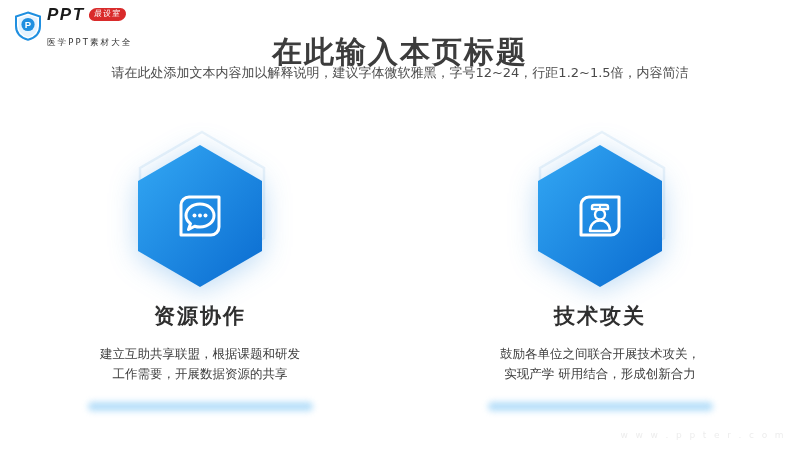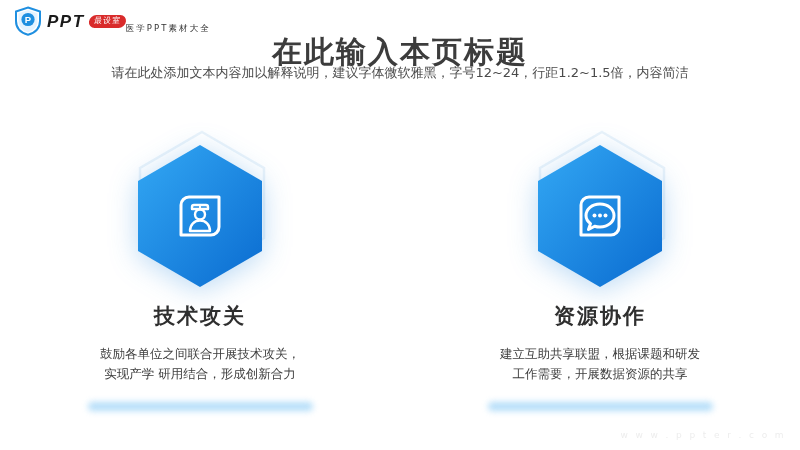--- a/index.html
+++ b/index.html
@@ -24,21 +24,21 @@
     align-items: center;
     gap: 5px;
   }
   .logo-shield {
     width: 28px;
     height: 30px;
     flex: 0 0 auto;
   }
   .logo-text {
     display: flex;
-    flex-direction: row;
+    flex-direction: column;
     justify-content: center;
     line-height: 1;
   }
   .logo-row1 {
     display: flex;
     align-items: center;
     gap: 4px;
   }
   .logo-ppt {
     font-size: 17px;
@@ -208,20 +208,53 @@
 
 <div class="columns">
 
   <div class="column">
     <div class="hex-wrap">
       <svg class="hex-outline" viewBox="0 0 130 146">
         <polygon points="65,2 127,38 127,108 65,144 3,108 3,38" fill="none" stroke="#d9eaf7" stroke-width="2.5"></polygon>
       </svg>
       <svg class="hex-main" viewBox="0 0 130 146">
         <defs>
+          <linearGradient id="g1" x1="0" y1="0" x2="1" y2="1">
+            <stop offset="0%" stop-color="#33a8f4"></stop>
+            <stop offset="100%" stop-color="#0a6bd0"></stop>
+          </linearGradient>
+        </defs>
+        <polygon points="65,2 127,38 127,108 65,144 3,108 3,38" fill="url(#g1)"></polygon>
+      </svg>
+      <div class="hex-icon">
+        <svg width="50" height="50" viewBox="0 0 50 50">
+          <path d="M6 14 A8 8 0 0 1 14 6 H44 V36 A8 8 0 0 1 36 44 H6 Z" fill="none" stroke="#ffffff" stroke-width="3" stroke-linejoin="round"></path>
+          <path d="M25 13 C33 13 39 18 39 24.5 C39 31 33 36 25 36 C23 36 21.2 35.7 19.6 35.2
+                   L13.5 38.5 L15.5 32.6 C12.7 30.5 11 27.7 11 24.5 C11 18 17 13 25 13 Z" fill="none" stroke="#ffffff" stroke-width="3" stroke-linejoin="round"></path>
+          <circle cx="19.5" cy="24.5" r="2" fill="#ffffff"></circle>
+          <circle cx="25" cy="24.5" r="2" fill="#ffffff"></circle>
+          <circle cx="30.5" cy="24.5" r="2" fill="#ffffff"></circle>
+        </svg>
+      </div>
+    </div>
+    <div class="heading">资源协作</div>
+    <div class="body-text">
+      <div>建立互助共享联盟，根据课题和研发</div>
+      <div>工作需要，开展数据资源的共享</div>
+    </div>
+    <div class="underbar"></div>
+  </div>
+
+  <div class="column">
+    <div class="hex-wrap">
+      <svg class="hex-outline" viewBox="0 0 130 146">
+        <polygon points="65,2 127,38 127,108 65,144 3,108 3,38" fill="none" stroke="#d9eaf7" stroke-width="2.5"></polygon>
+      </svg>
+      <svg class="hex-main" viewBox="0 0 130 146">
+        <defs>
           <linearGradient id="g2" x1="0" y1="0" x2="1" y2="1">
             <stop offset="0%" stop-color="#33a8f4"></stop>
             <stop offset="100%" stop-color="#0a6bd0"></stop>
           </linearGradient>
         </defs>
         <polygon points="65,2 127,38 127,108 65,144 3,108 3,38" fill="url(#g2)"></polygon>
       </svg>
       <div class="hex-icon">
         <svg width="50" height="50" viewBox="0 0 50 50">
           <path d="M6 14 A8 8 0 0 1 14 6 H44 V36 A8 8 0 0 1 36 44 H6 Z" fill="none" stroke="#ffffff" stroke-width="3" stroke-linejoin="round"></path>
@@ -234,48 +267,15 @@
       </div>
     </div>
     <div class="heading">技术攻关</div>
     <div class="body-text">
       <div>鼓励各单位之间联合开展技术攻关，</div>
       <div>实现产学 研用结合，形成创新合力</div>
     </div>
     <div class="underbar"></div>
   </div>
 
-  <div class="column">
-    <div class="hex-wrap">
-      <svg class="hex-outline" viewBox="0 0 130 146">
-        <polygon points="65,2 127,38 127,108 65,144 3,108 3,38" fill="none" stroke="#d9eaf7" stroke-width="2.5"></polygon>
-      </svg>
-      <svg class="hex-main" viewBox="0 0 130 146">
-        <defs>
-          <linearGradient id="g1" x1="0" y1="0" x2="1" y2="1">
-            <stop offset="0%" stop-color="#33a8f4"></stop>
-            <stop offset="100%" stop-color="#0a6bd0"></stop>
-          </linearGradient>
-        </defs>
-        <polygon points="65,2 127,38 127,108 65,144 3,108 3,38" fill="url(#g1)"></polygon>
-      </svg>
-      <div class="hex-icon">
-        <svg width="50" height="50" viewBox="0 0 50 50">
-          <path d="M6 14 A8 8 0 0 1 14 6 H44 V36 A8 8 0 0 1 36 44 H6 Z" fill="none" stroke="#ffffff" stroke-width="3" stroke-linejoin="round"></path>
-          <path d="M25 13 C33 13 39 18 39 24.5 C39 31 33 36 25 36 C23 36 21.2 35.7 19.6 35.2
-                   L13.5 38.5 L15.5 32.6 C12.7 30.5 11 27.7 11 24.5 C11 18 17 13 25 13 Z" fill="none" stroke="#ffffff" stroke-width="3" stroke-linejoin="round"></path>
-          <circle cx="19.5" cy="24.5" r="2" fill="#ffffff"></circle>
-          <circle cx="25" cy="24.5" r="2" fill="#ffffff"></circle>
-          <circle cx="30.5" cy="24.5" r="2" fill="#ffffff"></circle>
-        </svg>
-      </div>
-    </div>
-    <div class="heading">资源协作</div>
-    <div class="body-text">
-      <div>建立互助共享联盟，根据课题和研发</div>
-      <div>工作需要，开展数据资源的共享</div>
-    </div>
-    <div class="underbar"></div>
-  </div>
-
 </div>
 
 <div class="watermark">w w w . p p t e r . c o m</div>
 
 </body></html>

